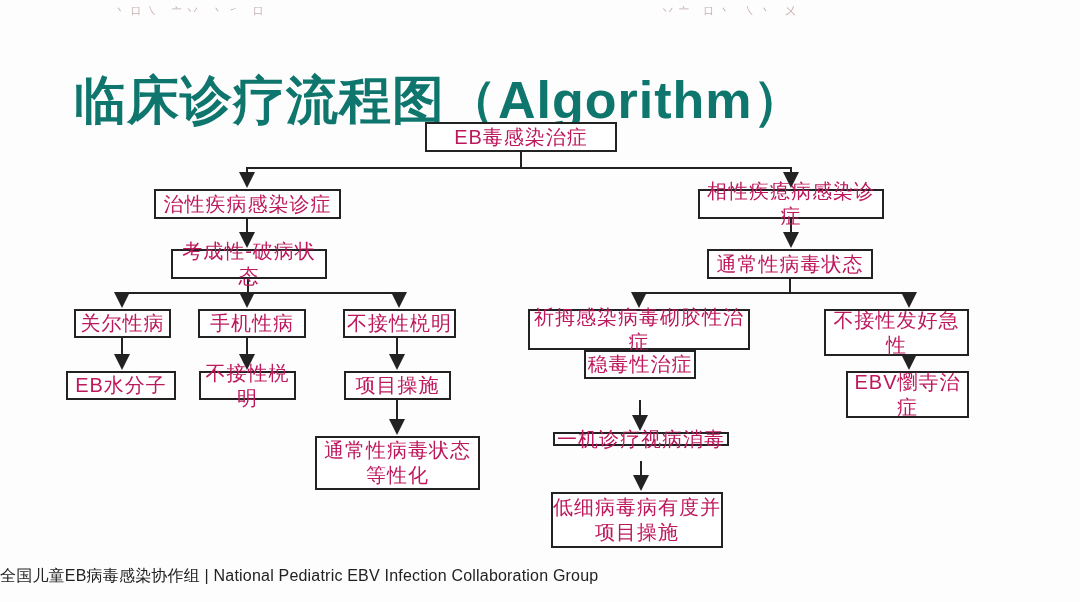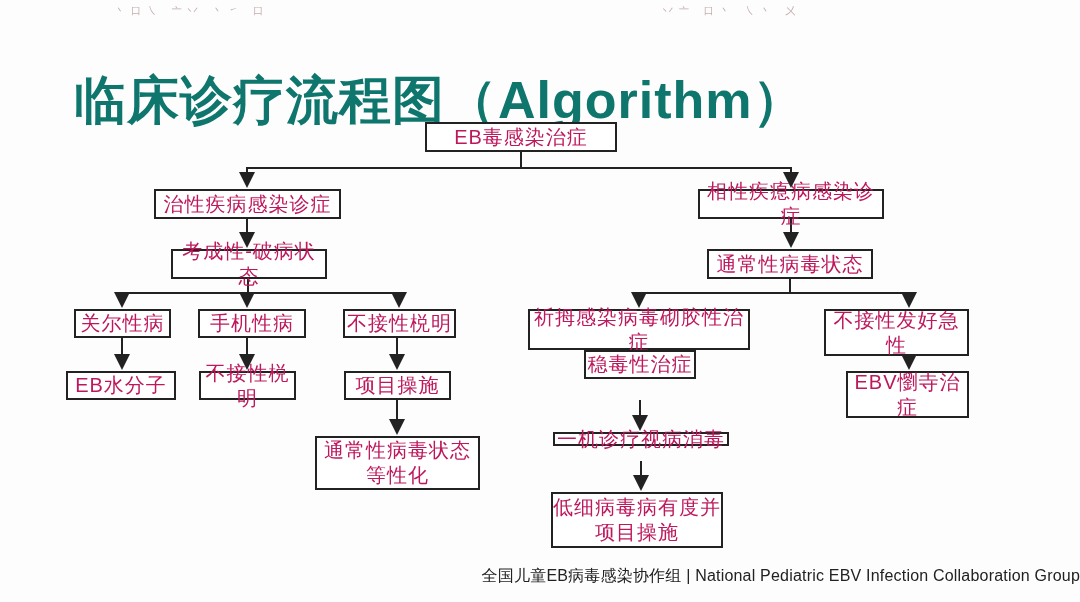--- a/index.html
+++ b/index.html
@@ -22,21 +22,21 @@
   .connectors{position:absolute;left:0;top:0;pointer-events:none;}
   .node{
     position:absolute;box-sizing:border-box;
     border:2px solid #222;background:#ffffff;
     display:flex;align-items:center;justify-content:center;
     text-align:center;font-size:20px;line-height:1.25;
     letter-spacing:1px;color:#be185d;white-space:pre-line;
   }
   .footer{
     position:absolute;left:0;top:566px;width:100%;
-    text-align:right;font-size:16px;color:#222;letter-spacing:.2px;
+    text-align:left;font-size:16px;color:#222;letter-spacing:.2px;
   }
 </style>
 </head>
 <body>
 
 <span class="artifact left">丶口㇏ 亠丷 丶㇀ 口</span>
 <span class="artifact right">丷亠 口丶 ㇏丶 㐅</span>
 
 <h1 class="page-title">临床诊疗流程图（Algorithm）</h1>
 

